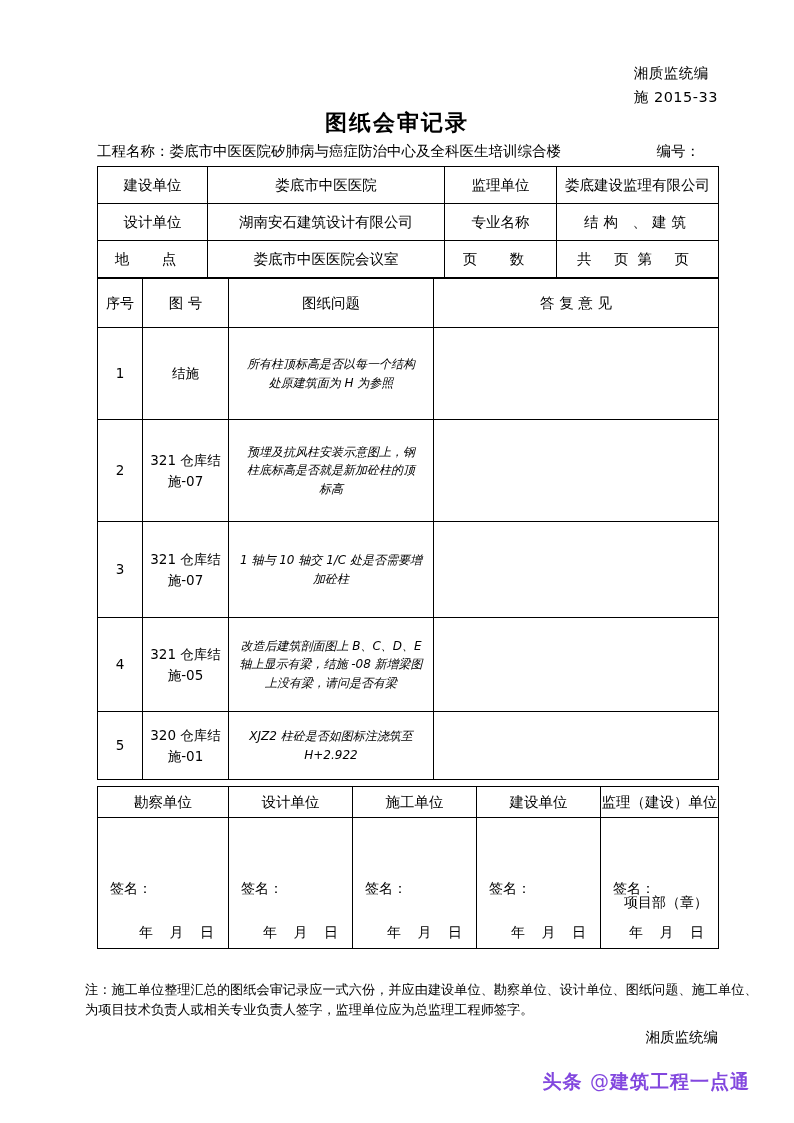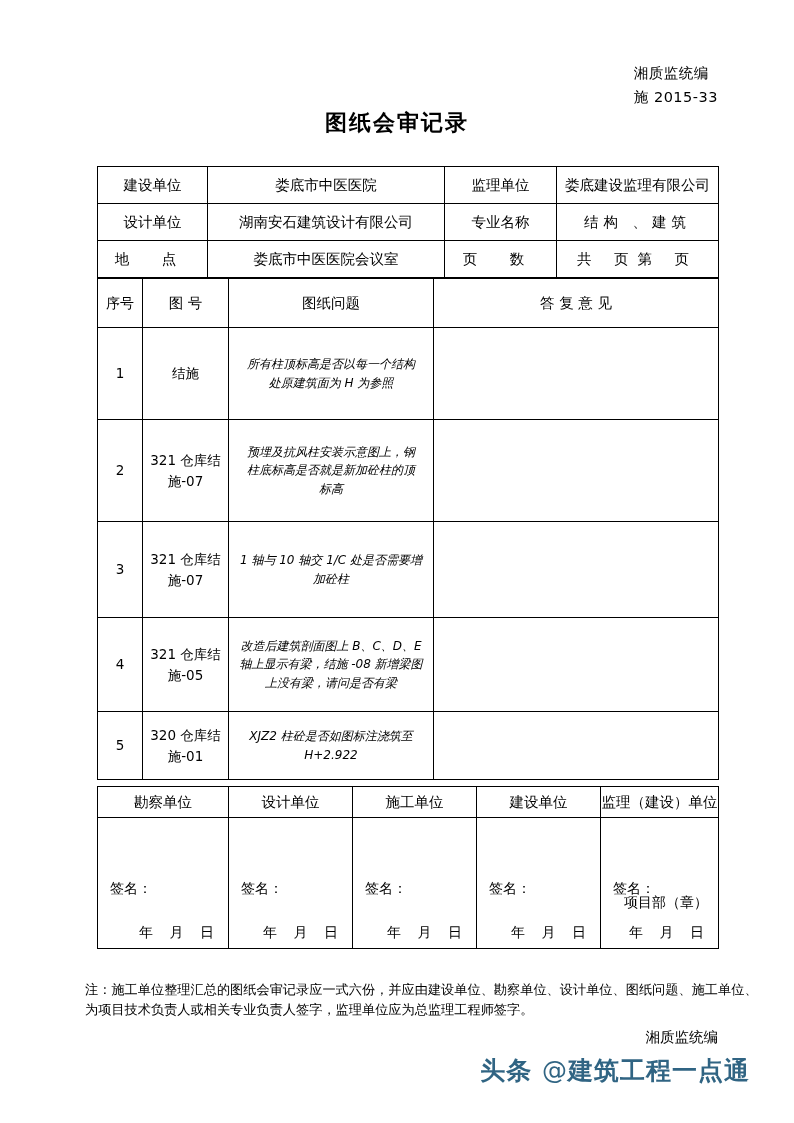--- a/index.html
+++ b/index.html
@@ -171,42 +171,48 @@
     right: 76px;
     top: 1028px;
     text-align: right;
     font-size: 14.5px;
   }
 
   
   .watermark {
     position: absolute;
     right: 44px;
-    bottom: 36px;
-    font-size: 25px;
-    color: #0c4a6e;
+    bottom: 28px;
+    font-size: 19px;
+    color: #6d28d9;
     letter-spacing: 1px;
     white-space: nowrap;
     font-weight: bold;
     opacity: 0.85;
   }
   .watermark .wm-at { font-weight: normal; }
 </style>
 </head>
 <body>
 
 <div class="page">
 
   <div class="stamp">
     <div>湘质监统编</div>
     <div>施 2015-33</div>
   </div>
 
   <div class="doc-title">图纸会审记录</div>
 
+  <div class="project-line">
+    <span class="pl-name">工程名称：</span>
+    <span class="pl-name">娄底市中医医院矽肺病与癌症防治中心及全科医生培训综合楼</span>
+    <span class="pl-spacer"></span>
+    <span class="pl-no">编号：</span>
+  </div>
 
   <table class="grid" id="info-table">
     <colgroup>
       <col style="width:110px">
       <col style="width:237px">
       <col style="width:112px">
       <col style="width:162px">
     </colgroup>
     <tbody>
       <tr>

